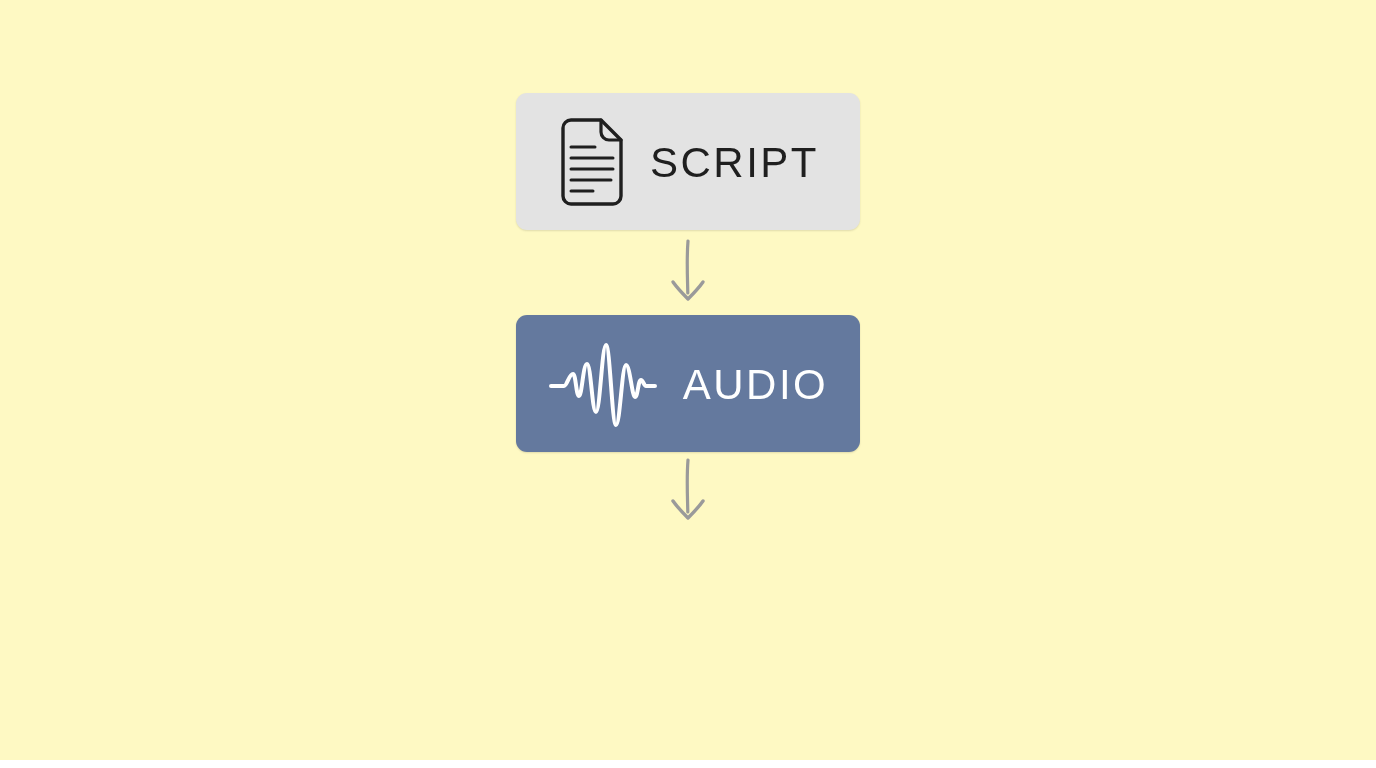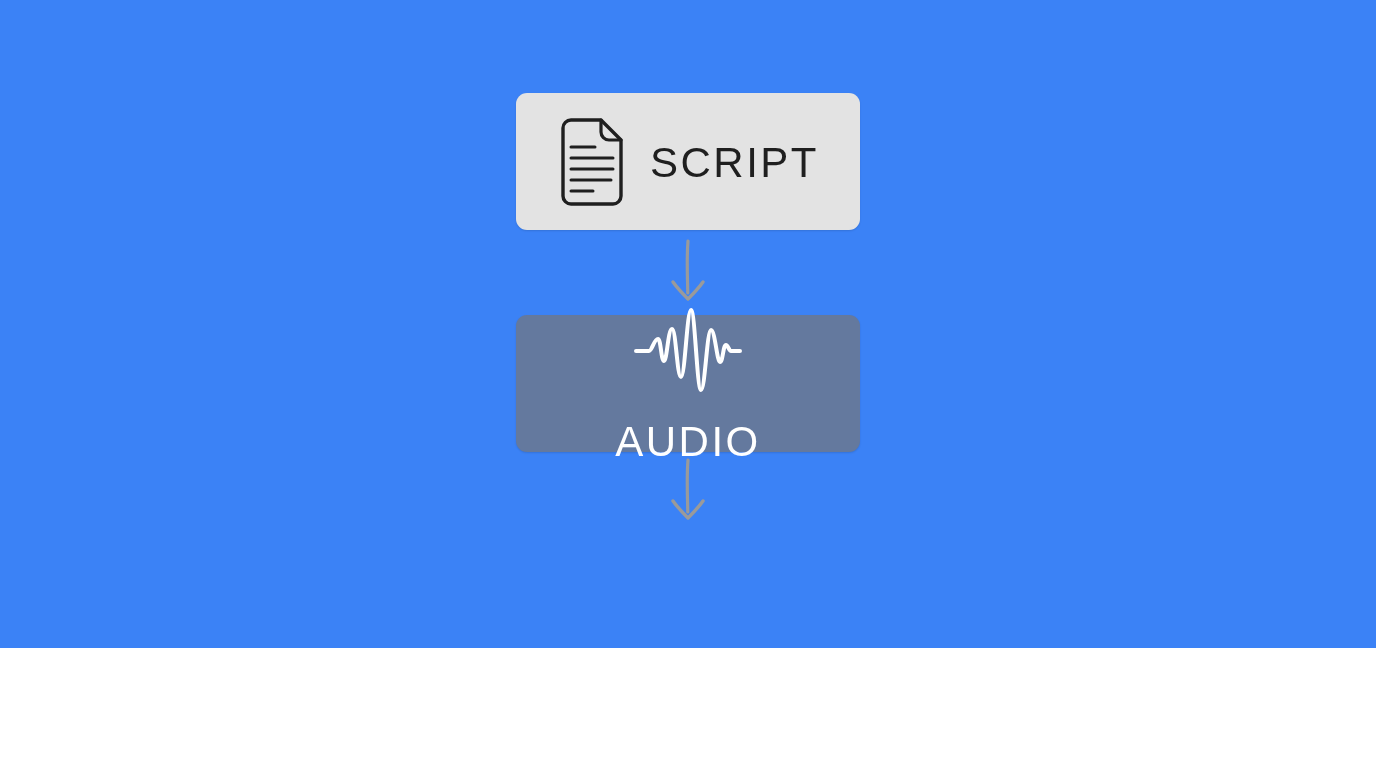--- a/index.html
+++ b/index.html
@@ -4,22 +4,22 @@
 <style>
   html, body { margin: 0; padding: 0; }
   body {
     width: 1376px; height: 768px;
     background: #ffffff;
     font-family: "Liberation Sans", sans-serif;
     overflow: hidden;
   }
   .canvas {
     position: relative;
-    width: 1376px; height: 648px;
-    background: #3b82f6;
+    width: 1376px; height: 760px;
+    background: #fef9c3;
   }
   .node {
     position: absolute;
     left: 516px;
     width: 344px; height: 137px;
     border-radius: 11px;
     display: flex;
     align-items: center;
     justify-content: center;
     gap: 25px;
@@ -64,21 +64,21 @@
       </svg>
     </span>
     <span class="node-label">SCRIPT</span>
   </div>
 
   <svg class="arrow arrow-1" viewBox="0 0 36 72" fill="none">
     <path class="arrow-stroke" d="M18,2 C16.5,20 17.5,38 17.8,54" stroke-width="3.2" stroke-linecap="round" stroke="#9a9a9a"></path>
     <path class="arrow-stroke" d="M3,43 C8,50 13,55 18,60 C23,55 28,50 33,43" stroke-width="3.4" stroke-linecap="round" stroke-linejoin="round" stroke="#9a9a9a"></path>
   </svg>
 
-  <div class="node node-audio" style="background: rgb(100, 121, 158); color: rgb(255, 255, 255); flex-direction: column;">
+  <div class="node node-audio" style="background: rgb(100, 121, 158); color: rgb(255, 255, 255);">
     <span class="icon">
       <svg width="110" height="90" viewBox="0 0 110 90" fill="none" stroke="currentColor" stroke-linecap="round" stroke-linejoin="round">
         <path stroke-width="4" d="M3,47 L16,47
           C19,47 21,35 25,35
           C28,35 28,57 31,57
           C34,57 35,25 39,25
           C43,25 44,73 48,73
           C52,73 54,6 58,6
           C62,6 64,86 68,86
           C72,86 74,26 78,26

